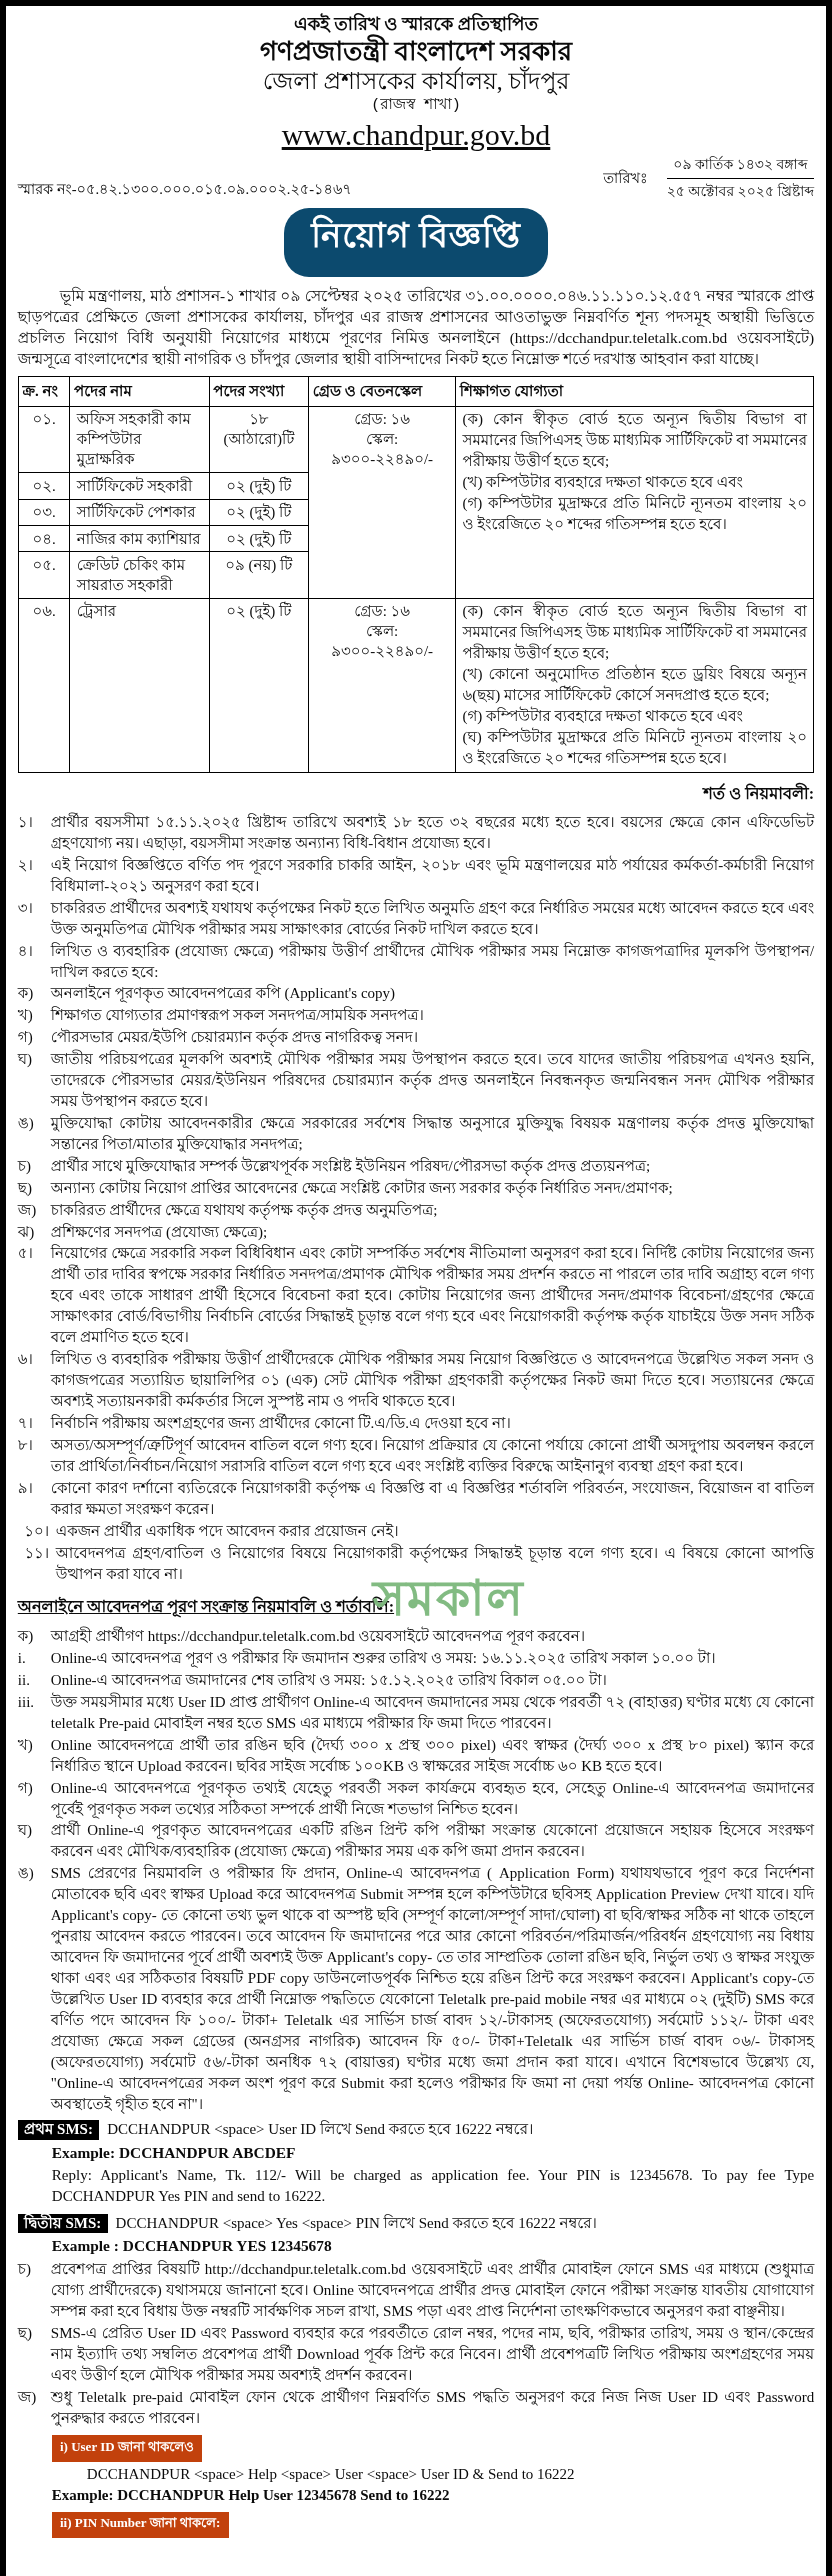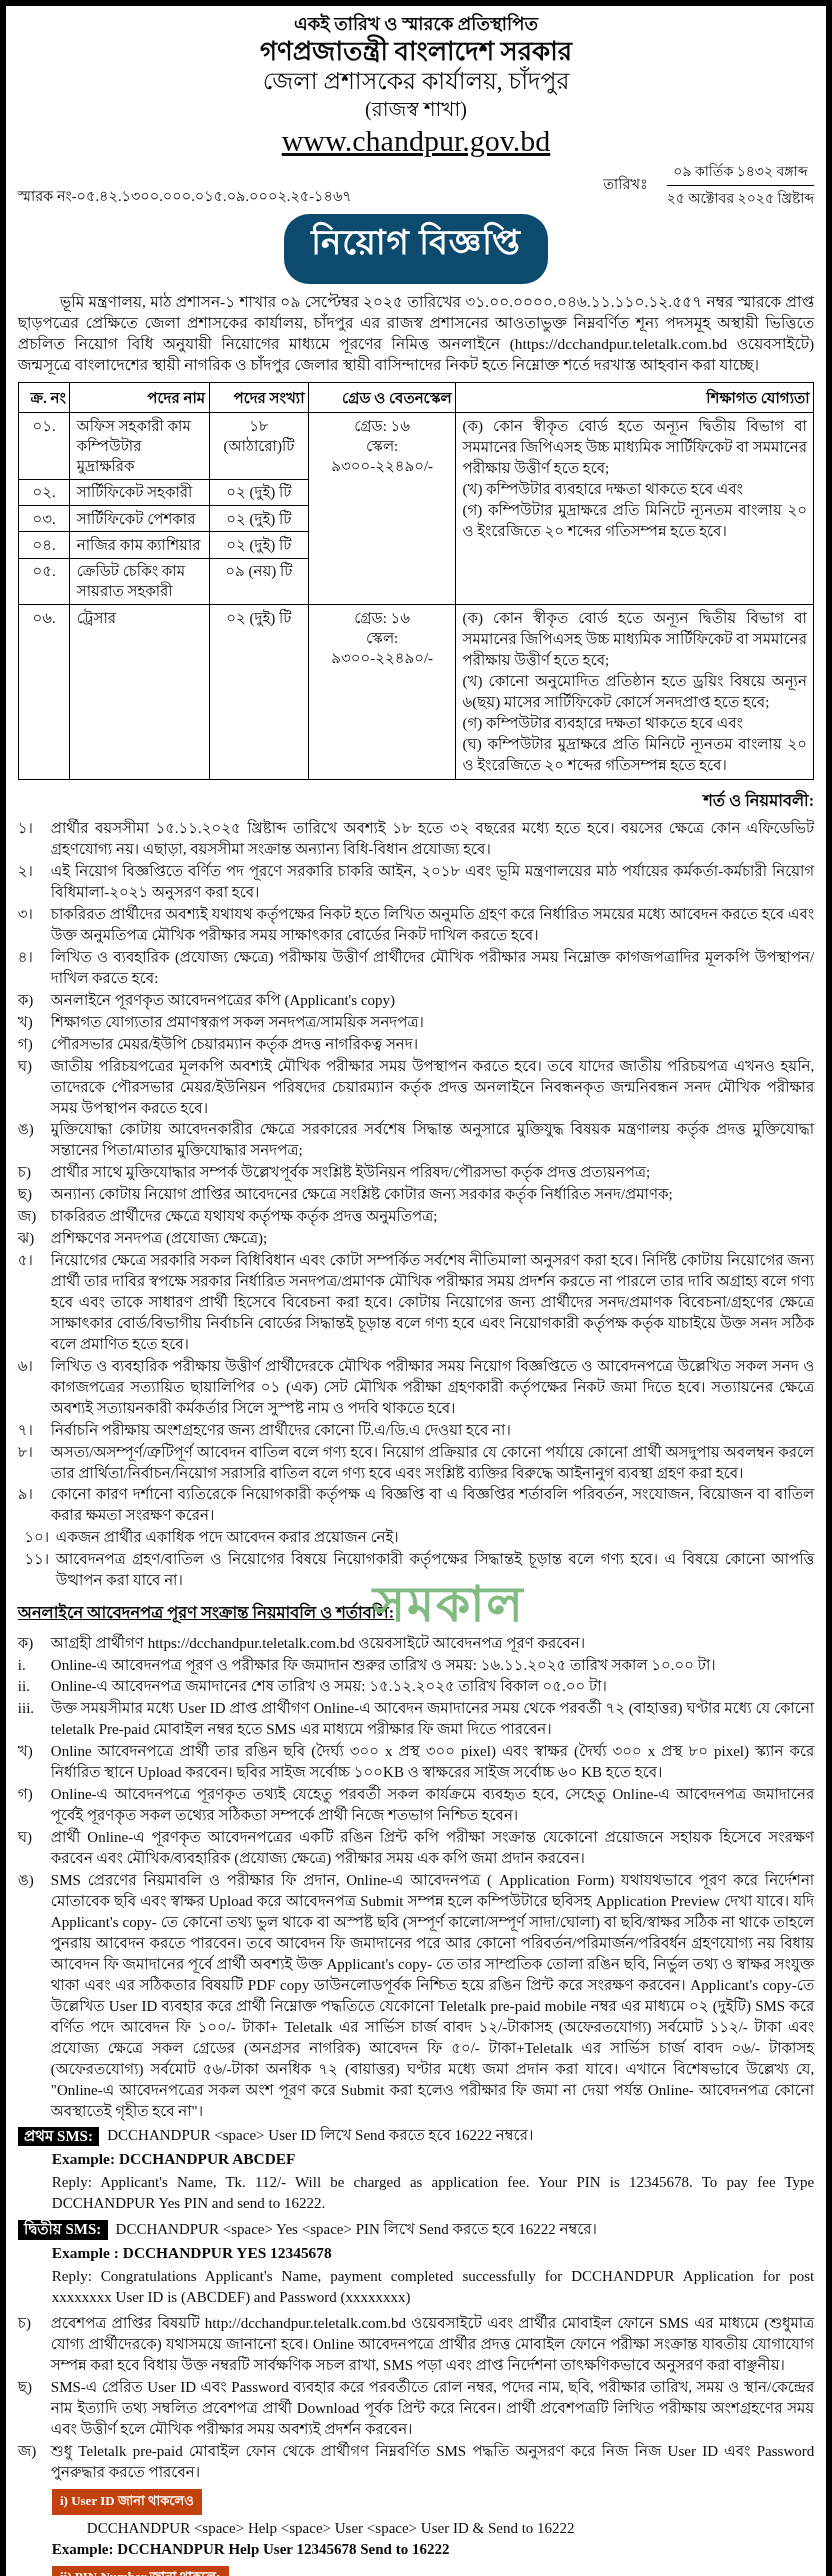--- a/index.html
+++ b/index.html
@@ -5,36 +5,36 @@
   html,body{margin:0;padding:0;background:#e9e9e9;}
   .sheet{
     box-sizing:border-box;width:832px;min-height:2576px;margin:0 auto;
     background:#ffffff;border:6.3px solid #000;padding:7.2px 11.8px 36px 11.8px;
     font-family:"Liberation Serif",serif;color:#0b0b0b;position:relative;
   }
   .center{text-align:center;}
   .h-repl{font-size:18px;font-weight:bold;line-height:1.25;}
   .h-govt{font-size:26px;font-weight:bold;line-height:1.2;}
   .h-office{font-size:23.5px;line-height:1.25;}
-  .h-branch{font-size:20px;line-height:1.3;}
+  .h-branch{font-size:15px;line-height:1.3;font-family:Liberation Mono, monospace;}
   .h-web{font-size:30px;line-height:1.25;}
   .h-web span{text-decoration:underline;}
   .memo-row{display:flex;justify-content:space-between;align-items:flex-end;font-size:14.5px;margin-top:0;}
   .memo{padding-bottom:1.8px;}
   .date-block{display:flex;align-items:center;gap:19px;}
   .date-stack{font-size:14px;text-align:center;}
   .date-stack .top{border-bottom:1.4px solid #000;padding:0 3.6px 0.9px;}
   .date-stack .bot{padding-top:0.9px;}
   .badge-wrap{text-align:center;margin:3.6px 0 7.2px;}
   .badge{display:inline-block;background:#0c4a6e;color:#fff;font-weight:bold;font-size:34px;
          padding:1.8px 27px 11px;border-radius:25px;letter-spacing:0.9px;}
   .intro{font-size:15.4px;line-height:21px;text-align:justify;text-indent:42px;margin:0 0 7.2px;}
   table{width:100%;border-collapse:collapse;font-size:15px;}
   th,td{border:1.8px solid #000;padding:2.7px 6.3px;vertical-align:top;line-height:20px;}
-  th{text-align:right;font-weight:bold;padding:4.5px 3.6px;}
+  th{text-align:left;font-weight:bold;padding:4.5px 3.6px;}
   td.c{text-align:center;}
   td.mid{vertical-align:top;text-align:center;}
   .qual p{margin:0;text-align:justify;line-height:21px;}
   .sec-head{font-weight:bold;font-size:16.3px;margin:8.2px 0 3.6px;text-align:right;}
   .li{display:flex;font-size:15px;line-height:21px;margin:0.9px 0;}
   .li .num{flex:0 0 33px;}
   .li .num.wide{flex:0 0 38px;text-align:center;}
   .li .txt{flex:1;text-align:justify;}
   .online-headrow{position:relative;margin:9px 0 5.4px;height:27px;}
   .online-head{font-weight:bold;font-size:16.3px;text-decoration:underline;}
@@ -275,21 +275,20 @@
   <div class="sms-row">
     <span class="sms-label">প্রথম SMS:</span><span>DCCHANDPUR &lt;space&gt; User ID লিখে Send করতে হবে 16222 নম্বরে।</span>
   </div>
   <div class="example">Example: DCCHANDPUR ABCDEF</div>
   <div class="reply">Reply: Applicant's Name, Tk. 112/- Will be charged as application fee. Your PIN is 12345678. To pay fee Type DCCHANDPUR Yes PIN and send to 16222.</div>
 
   <div class="sms-row">
     <span class="sms-label">দ্বিতীয় SMS:</span><span>DCCHANDPUR &lt;space&gt; Yes &lt;space&gt; PIN লিখে Send করতে হবে 16222 নম্বরে।</span>
   </div>
   <div class="example">Example : DCCHANDPUR YES 12345678</div>
-  <div class="reply">Reply: Congratulations Applicant's Name, payment completed successfully for DCCHANDPUR Application for post xxxxxxxx User ID is (ABCDEF) and Password (xxxxxxxx)</div>
 
   <div>
     <div class="li">
         <span class="num">চ)</span>
         <span class="txt">প্রবেশপত্র প্রাপ্তির বিষয়টি http://dcchandpur.teletalk.com.bd ওয়েবসাইটে এবং প্রার্থীর মোবাইল ফোনে SMS এর মাধ্যমে (শুধুমাত্র যোগ্য প্রার্থীদেরকে) যথাসময়ে জানানো হবে। Online আবেদনপত্রে প্রার্থীর প্রদত্ত মোবাইল ফোনে পরীক্ষা সংক্রান্ত যাবতীয় যোগাযোগ সম্পন্ন করা হবে বিধায় উক্ত নম্বরটি সার্বক্ষণিক সচল রাখা, SMS পড়া এবং প্রাপ্ত নির্দেশনা তাৎক্ষণিকভাবে অনুসরণ করা বাঞ্ছনীয়।</span>
       </div>
     <div class="li">
         <span class="num">ছ)</span>
         <span class="txt">SMS-এ প্রেরিত User ID এবং Password ব্যবহার করে পরবর্তীতে রোল নম্বর, পদের নাম, ছবি, পরীক্ষার তারিখ, সময় ও স্থান/কেন্দ্রের নাম ইত্যাদি তথ্য সম্বলিত প্রবেশপত্র প্রার্থী Download পূর্বক প্রিন্ট করে নিবেন। প্রার্থী প্রবেশপত্রটি লিখিত পরীক্ষায় অংশগ্রহণের সময় এবং উত্তীর্ণ হলে মৌখিক পরীক্ষার সময় অবশ্যই প্রদর্শন করবেন।</span>
       </div>

